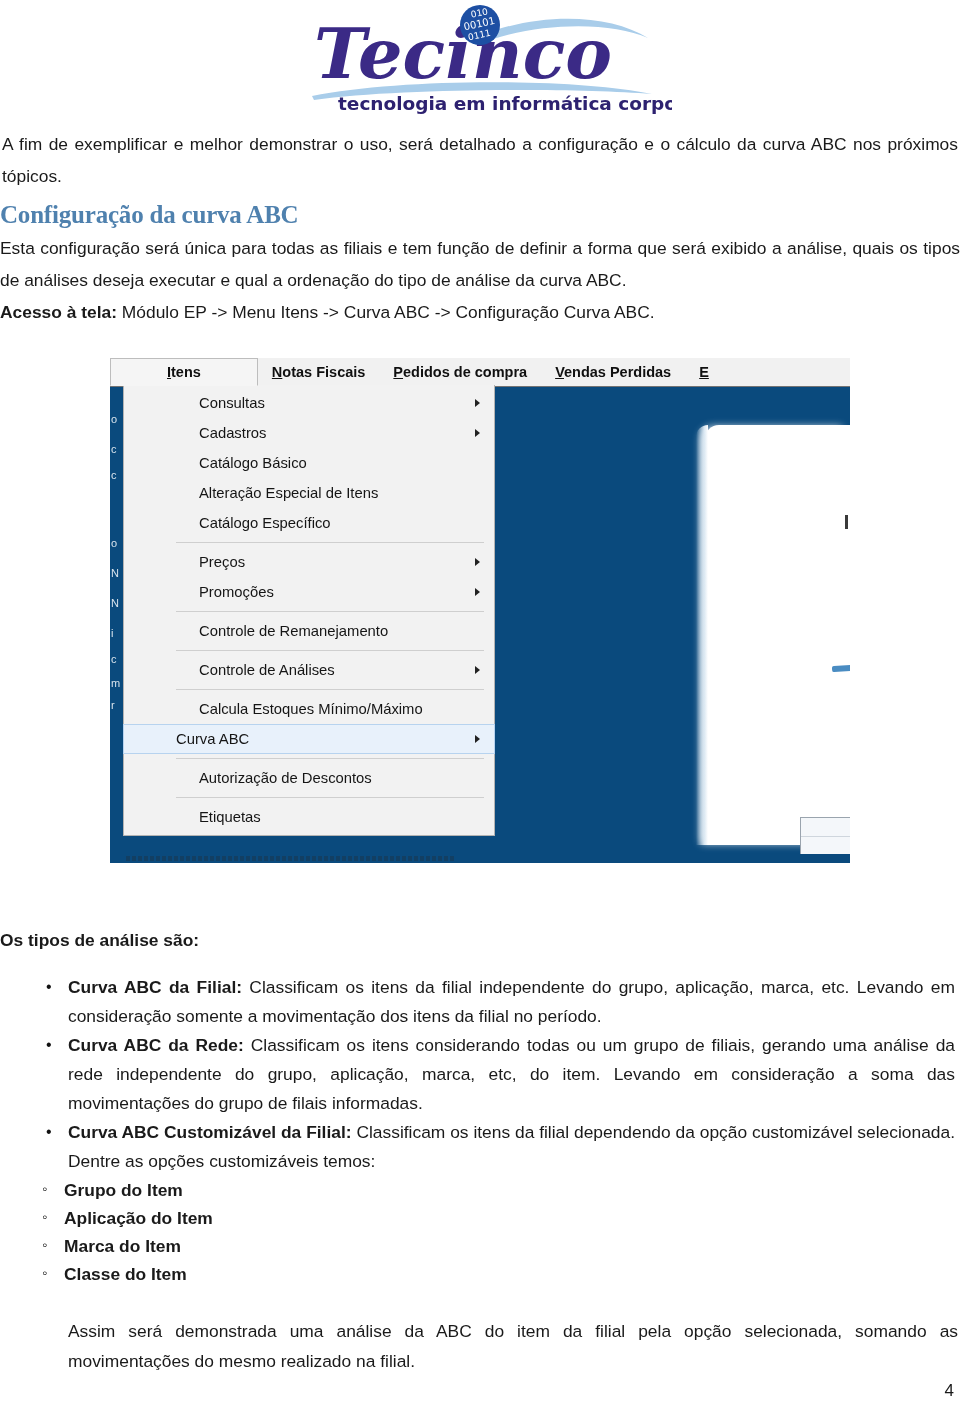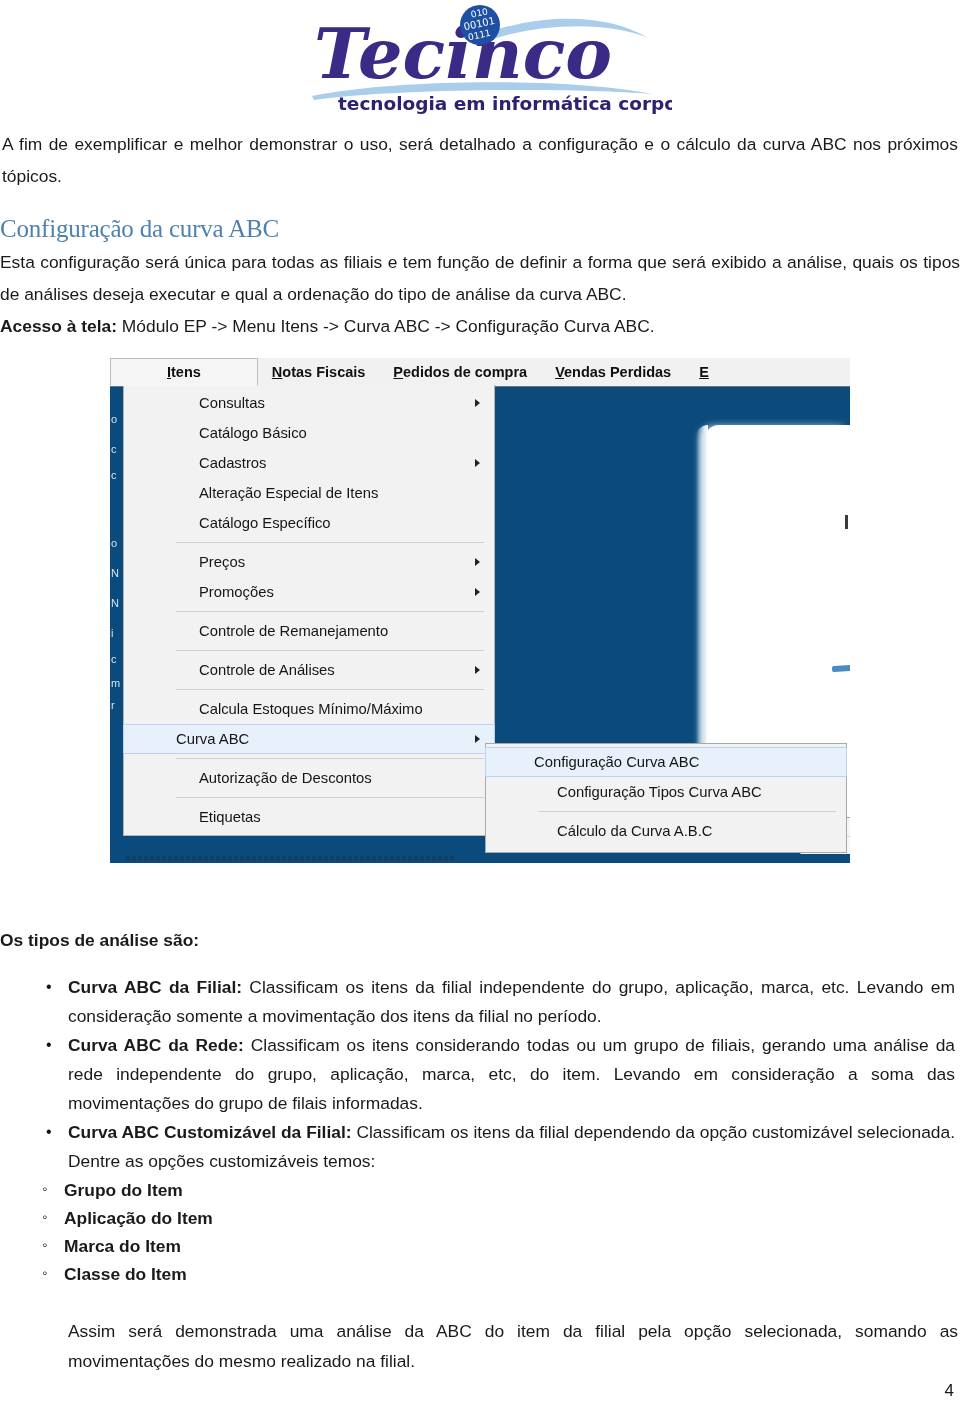--- a/index.html
+++ b/index.html
@@ -36,24 +36,24 @@
   p.body-par {
     margin: 0 0 0 0;
     font-size: 17.4px;
     line-height: 32px;
     text-align: justify;
     color: #1a1a1a;
   }
   .intro { padding: 0 2px 0 2px; }
 
   h2.section-heading {
-    margin: 22px 0 2px 0;
+    margin: 8px 0 2px 0;
     font-family: "Liberation Serif", serif;
     font-size: 25px;
-    font-weight: normal;
+    font-weight: bold;
     color: #4f81ae;
     letter-spacing: -0.2px;
     line-height: 30px;
   }
 
   .acesso {
     margin-top: 22px;
   }
   .acesso b { font-weight: bold; }
 
@@ -401,25 +401,25 @@
       <u>E</u>
     </div>
   </div>
 
   <div class="dropdown">
     <div class="menu-row">
       <span>Consultas</span>
       <span class="arrow"></span>
     </div>
     <div class="menu-row">
+      <span>Cadastros</span>
+      <span class="arrow"></span>
+    </div>
+    <div class="menu-row">
       <span>Catálogo Básico</span>
-    </div>
-    <div class="menu-row">
-      <span>Cadastros</span>
-      <span class="arrow"></span>
     </div>
     <div class="menu-row">
       <span>Alteração Especial de Itens</span>
     </div>
     <div class="menu-row">
       <span>Catálogo Específico</span>
     </div>
     <div class="menu-sep"></div>
     <div class="menu-row">
       <span>Preços</span>
@@ -449,32 +449,20 @@
     <div class="menu-sep"></div>
     <div class="menu-row">
       <span>Autorização de Descontos</span>
     </div>
     <div class="menu-sep"></div>
     <div class="menu-row">
       <span>Etiquetas</span>
     </div>
   </div>
 
-  <div class="submenu">
-    <div class="menu-row highlight">
-      <span>Configuração Curva ABC</span>
-    </div>
-    <div class="menu-row">
-      <span>Configuração Tipos Curva ABC</span>
-    </div>
-    <div class="menu-sep"></div>
-    <div class="menu-row">
-      <span>Cálculo da Curva A.B.C</span>
-    </div>
-  </div>
 
   <div class="shot-bottom-strip">
     <div class="shot-bottom-dots"></div>
   </div>
 </div>
 
 <div class="lists">
   <p class="lead-bold">Os tipos de análise são:</p>
 
   <ul class="bullets">

